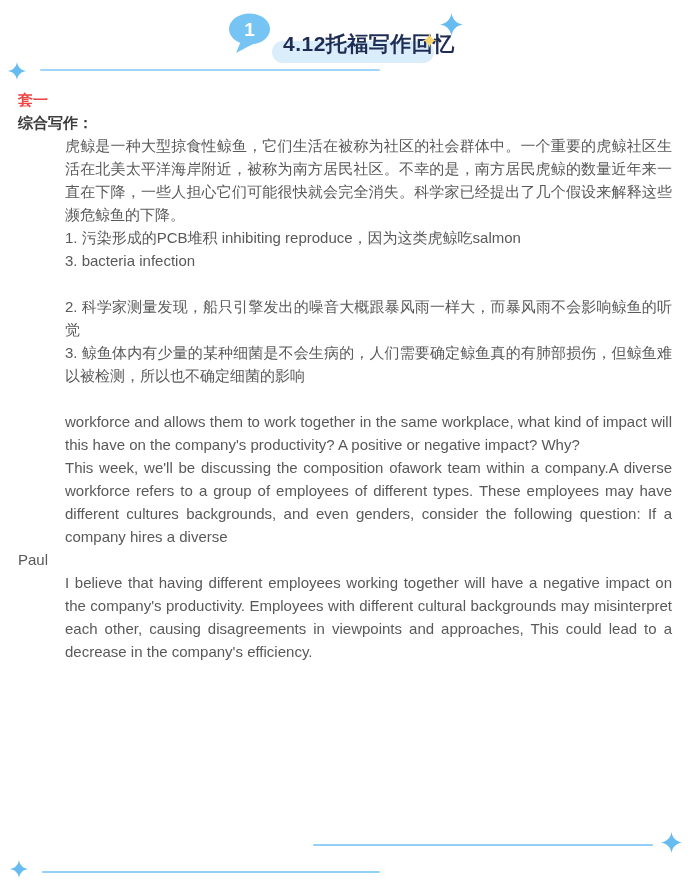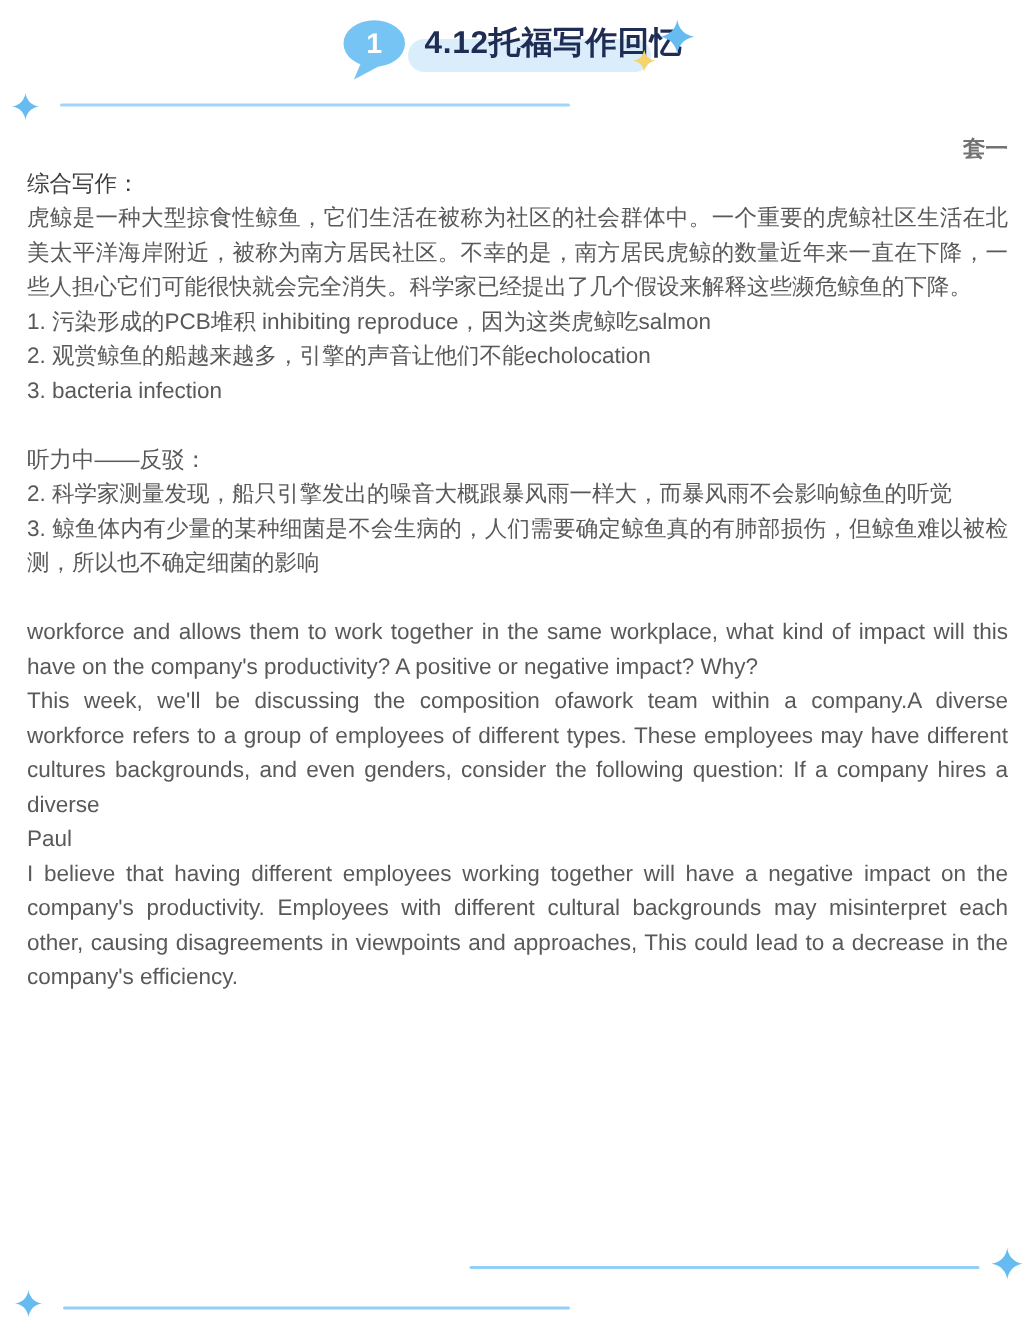--- a/index.html
+++ b/index.html
@@ -9,21 +9,21 @@
     font-family:"Liberation Sans", sans-serif; overflow:hidden;
   }
 
   
   .badge { position:absolute; left:228px; top:12px; width:46px; height:42px; }
   .badge-svg { position:absolute; left:0; top:0; width:46px; height:42px; }
   .badge-num {
     position:absolute; left:0; top:4px; width:43px; text-align:center;
     color:#ffffff; font-weight:bold; font-size:19px; line-height:28px;
   }
-  .title-wrap { position:absolute; left:272px; top:10px; height:40px; }
+  .title-wrap { position:absolute; left:272px; top:25px; height:40px; }
   .title-highlight {
     position:absolute; left:0; top:16px; width:162px; height:22px;
     border-radius:11px; background:#d9edfb;
   }
   .title-text {
     position:relative; padding:0 11px; font-size:21px; font-weight:bold;
     color:#1f2d54; line-height:37px; white-space:nowrap; letter-spacing:0.5px;
   }
 
   
@@ -38,23 +38,23 @@
   .hline { position:absolute; height:2px; background:#93cff7; border-radius:1px; }
   .line-top { left:40px;  top:69px;  width:340px; background:#9ed5f8; }
   .line-b1  { left:313px; top:844px; width:340px; }
   .line-b2  { left:42px;  top:871px; width:338px; }
 
   
   .content {
     position:absolute; left:18px; top:88px; width:654px;
     font-size:15px; line-height:23px; color:#595959;
   }
-  .set-title { text-align:right; font-weight:bold; color:#737373; }
-  .sec-heading { font-weight:normal; color:#3c3c3c; }
-  .para { text-align:justify; }
+  .set-title { text-align:left; font-weight:bold; color:#ef4444; }
+  .sec-heading { font-weight:bold; color:#3c3c3c; }
+  .para { text-align:justify;margin-left:47px; }
   .spacer { height:23px; }
 </style>
 </head>
 <body>
 
 <div class="page">
 
   <div class="badge">
     <svg class="badge-svg" viewBox="0 0 46 42">
       <ellipse cx="21.5" cy="17" rx="20.5" ry="15.5" fill="#76c4f3"></ellipse>
@@ -79,26 +79,24 @@
     <path d="M12 0C12.9 6.6 17.4 11.1 24 12C17.4 12.9 12.9 17.4 12 24C11.1 17.4 6.6 12.9 0 12C6.6 11.1 11.1 6.6 12 0Z"></path>
   </svg>
   <div class="hline line-top"></div>
 
   <div class="content">
     <div class="set-title">套一</div>
 
     <div class="sec-heading">综合写作：</div>
     <div class="para">虎鲸是一种大型掠食性鲸鱼，它们生活在被称为社区的社会群体中。一个重要的虎鲸社区生活在北美太平洋海岸附近，被称为南方居民社区。不幸的是，南方居民虎鲸的数量近年来一直在下降，一些人担心它们可能很快就会完全消失。科学家已经提出了几个假设来解释这些濒危鲸鱼的下降。</div>
     <div class="para">1. 污染形成的PCB堆积 inhibiting reproduce，因为这类虎鲸吃salmon</div>
-    <div class="para">2. 观赏鲸鱼的船越来越多，引擎的声音让他们不能echolocation</div>
     <div class="para">3. bacteria infection</div>
 
     <div class="spacer"></div>
 
-    <div>听力中——反驳：</div>
     <div class="para">2. 科学家测量发现，船只引擎发出的噪音大概跟暴风雨一样大，而暴风雨不会影响鲸鱼的听觉</div>
     <div class="para">3. 鲸鱼体内有少量的某种细菌是不会生病的，人们需要确定鲸鱼真的有肺部损伤，但鲸鱼难以被检测，所以也不确定细菌的影响</div>
 
     <div class="spacer"></div>
 
     <div class="para">workforce and allows them to work together in the same workplace, what kind of impact will this have on the company's productivity? A positive or negative impact? Why?</div>
     <div class="para">This week, we'll be discussing the composition ofawork team within a company.A diverse workforce refers to a group of employees of different types. These employees may have different cultures backgrounds, and even genders, consider the following question: If a company hires a diverse</div>
 
 
     <div>Paul</div>

